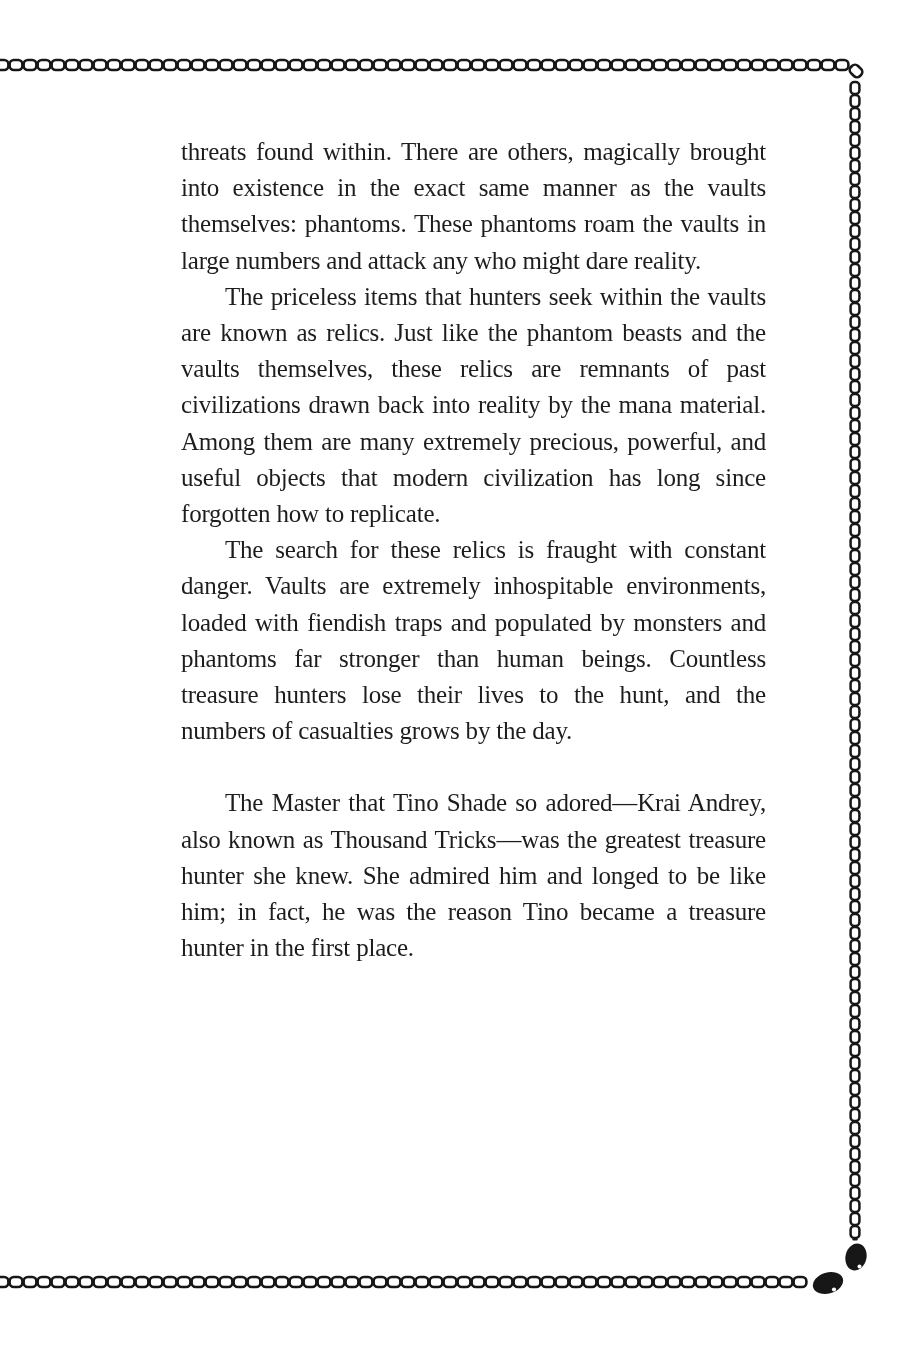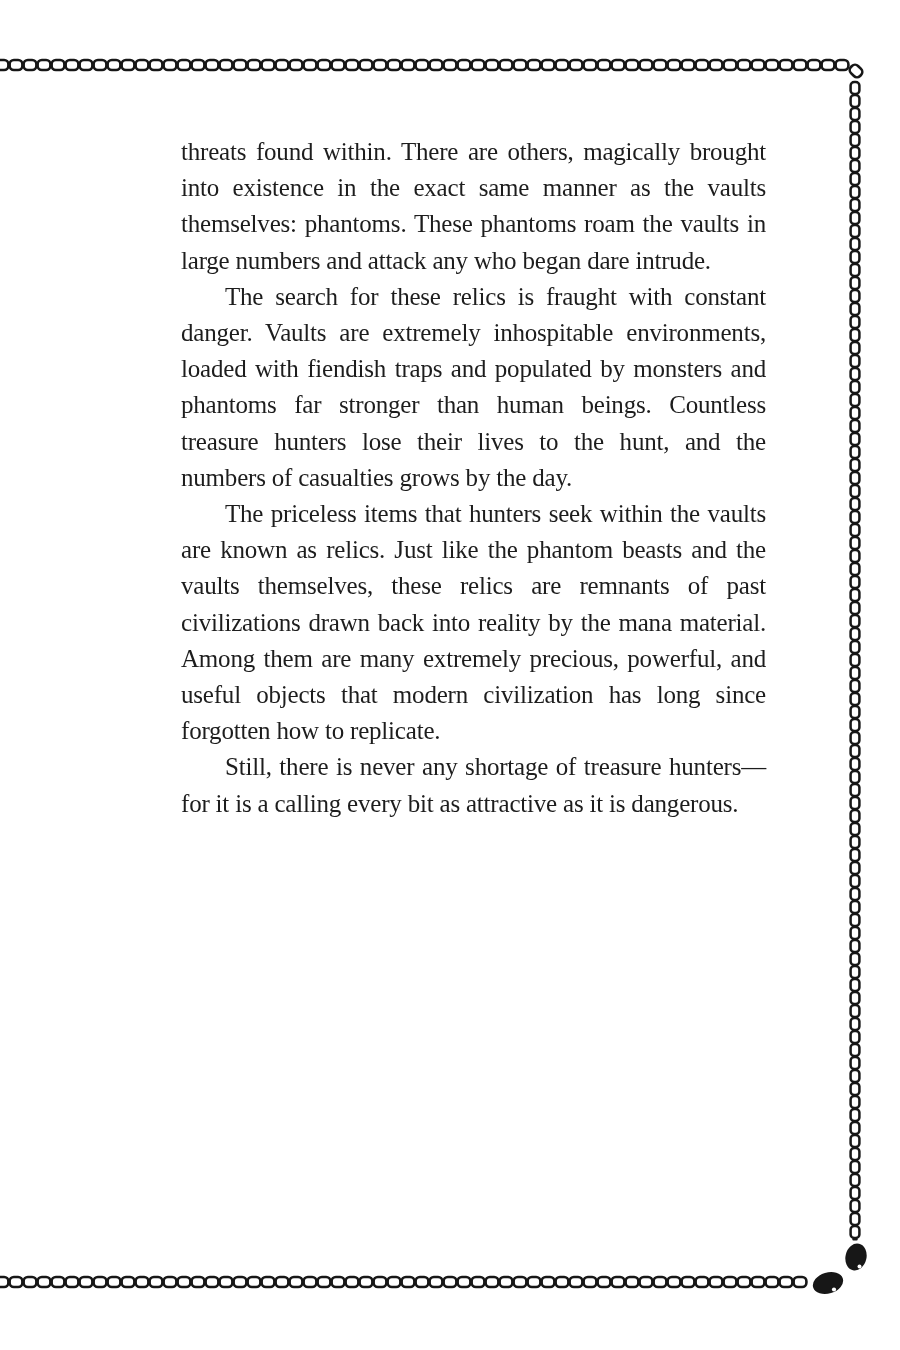--- a/index.html
+++ b/index.html
@@ -451,19 +451,19 @@
       <rect x="763.8" y="1279.3" width="2.6" height="5.4" rx="1.1" fill="#171717"></rect>
       <rect x="765.6" y="1277" width="12.8" height="10" rx="4.3" ry="4.3" fill="none" stroke="#171717" stroke-width="2.6"></rect>
       <rect x="777.8" y="1279.3" width="2.6" height="5.4" rx="1.1" fill="#171717"></rect>
       <rect x="779.6" y="1277" width="12.8" height="10" rx="4.3" ry="4.3" fill="none" stroke="#171717" stroke-width="2.6"></rect>
       <rect x="791.8" y="1279.3" width="2.6" height="5.4" rx="1.1" fill="#171717"></rect>
       <rect x="793.6" y="1277" width="12.8" height="10" rx="4.3" ry="4.3" fill="none" stroke="#171717" stroke-width="2.6"></rect>
       <ellipse cx="828" cy="1283" rx="15.5" ry="10.5" fill="#171717" transform="rotate(-17 828 1283)"></ellipse>
       <circle cx="834" cy="1289.5" r="2.1" fill="#ffffff"></circle>
     </svg>
   <main class="text-block" style="color: rgb(29, 29, 29);">
-      <p>threats found within. There are others, magically brought into existence in the exact same manner as the vaults themselves: phantoms. These phantoms roam the vaults in large numbers and attack any who began dare intrude.</p>
+      <p>threats found within. There are others, magically brought into existence in the exact same manner as the vaults themselves: phantoms. These phantoms roam the vaults in large numbers and attack any who might dare reality.</p>
+      <p class="indent">The priceless items that hunters seek within the vaults are known as relics. Just like the phantom beasts and the vaults themselves, these relics are remnants of past civilizations drawn back into reality by the mana material. Among them are many extremely precious, powerful, and useful objects that modern civilization has long since forgotten how to replicate.</p>
       <p class="indent">The search for these relics is fraught with constant danger. Vaults are extremely inhospitable environments, loaded with fiendish traps and populated by monsters and phantoms far stronger than human beings. Countless treasure hunters lose their lives to the hunt, and the numbers of casualties grows by the day.</p>
-      <p class="indent">The priceless items that hunters seek within the vaults are known as relics. Just like the phantom beasts and the vaults themselves, these relics are remnants of past civilizations drawn back into reality by the mana material. Among them are many extremely precious, powerful, and useful objects that modern civilization has long since forgotten how to replicate.</p>
-      <p class="indent">Still, there is never any shortage of treasure hunters—for it is a calling every bit as attractive as it is dangerous.</p>
+      <p class="indent section-break">The Master that Tino Shade so adored—Krai Andrey, also known as Thousand Tricks—was the greatest treasure hunter she knew. She admired him and longed to be like him; in fact, he was the reason Tino became a treasure hunter in the first place.</p>
     </main>
 
 </div>
 
 </body></html>

